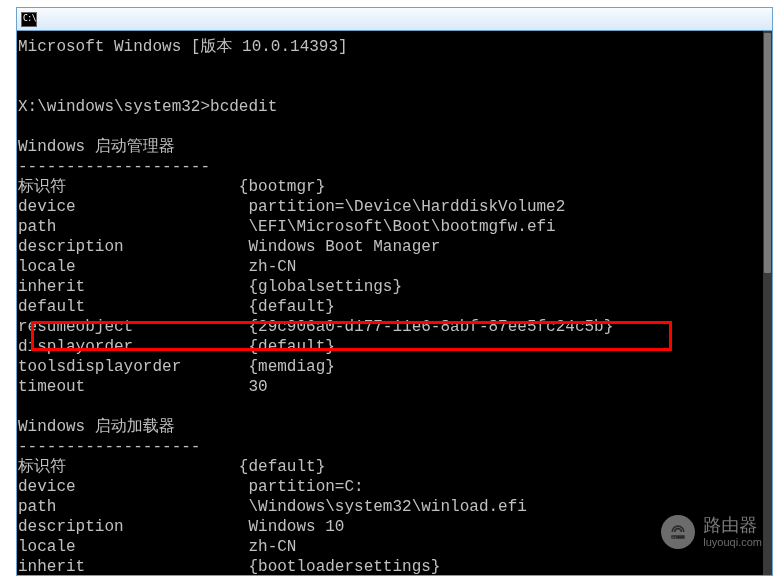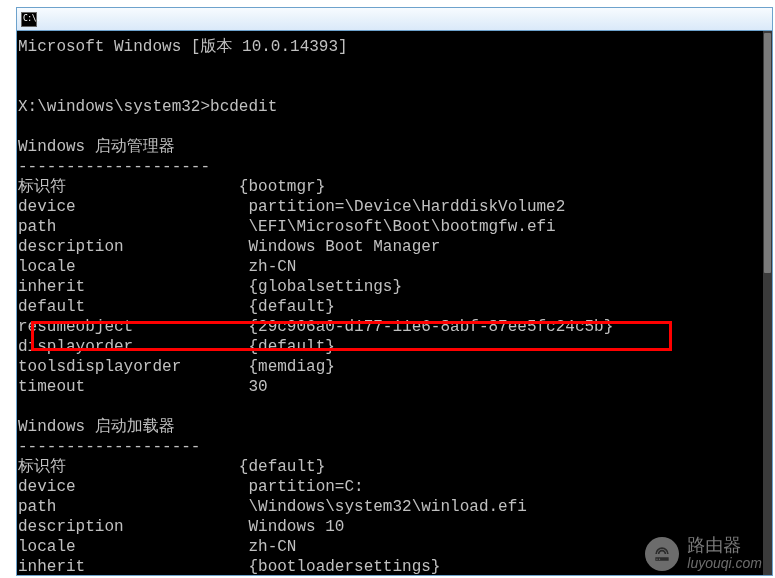--- a/index.html
+++ b/index.html
@@ -85,23 +85,23 @@
     border-radius: 1px;
   }
   .highlight-box {
     position: absolute;
     border: 3px solid #ff0000;
     pointer-events: none;
   }
   .watermark {
     position: absolute;
     right: 10px;
-    bottom: 4px;
+    bottom: 26px;
     display: flex;
-    align-items: flex-end;
+    align-items: center;
     color: #888;
     font-family: "Microsoft YaHei", sans-serif;
     pointer-events: none;
     opacity: 0.8;
   }
   .watermark .wicon {
     width: 34px;
     height: 34px;
     border-radius: 50%;
     background: #888;
@@ -119,23 +119,22 @@
   .watermark .wtxt {
     display: flex;
     flex-direction: column;
     line-height: 1.1;
   }
   .watermark .wtxt .big {
     font-size: 18px;
     color: #999;
   }
   .watermark .wtxt .small {
-    font-size: 14px;
+    font-size: 11px;
     color: #888;
-    font-style: italic;
   }
 </style>
 </head>
 <body>
 
 <div class="window">
 
   <div class="titlebar">
     <span class="icon">C:\.</span>
   </div>

